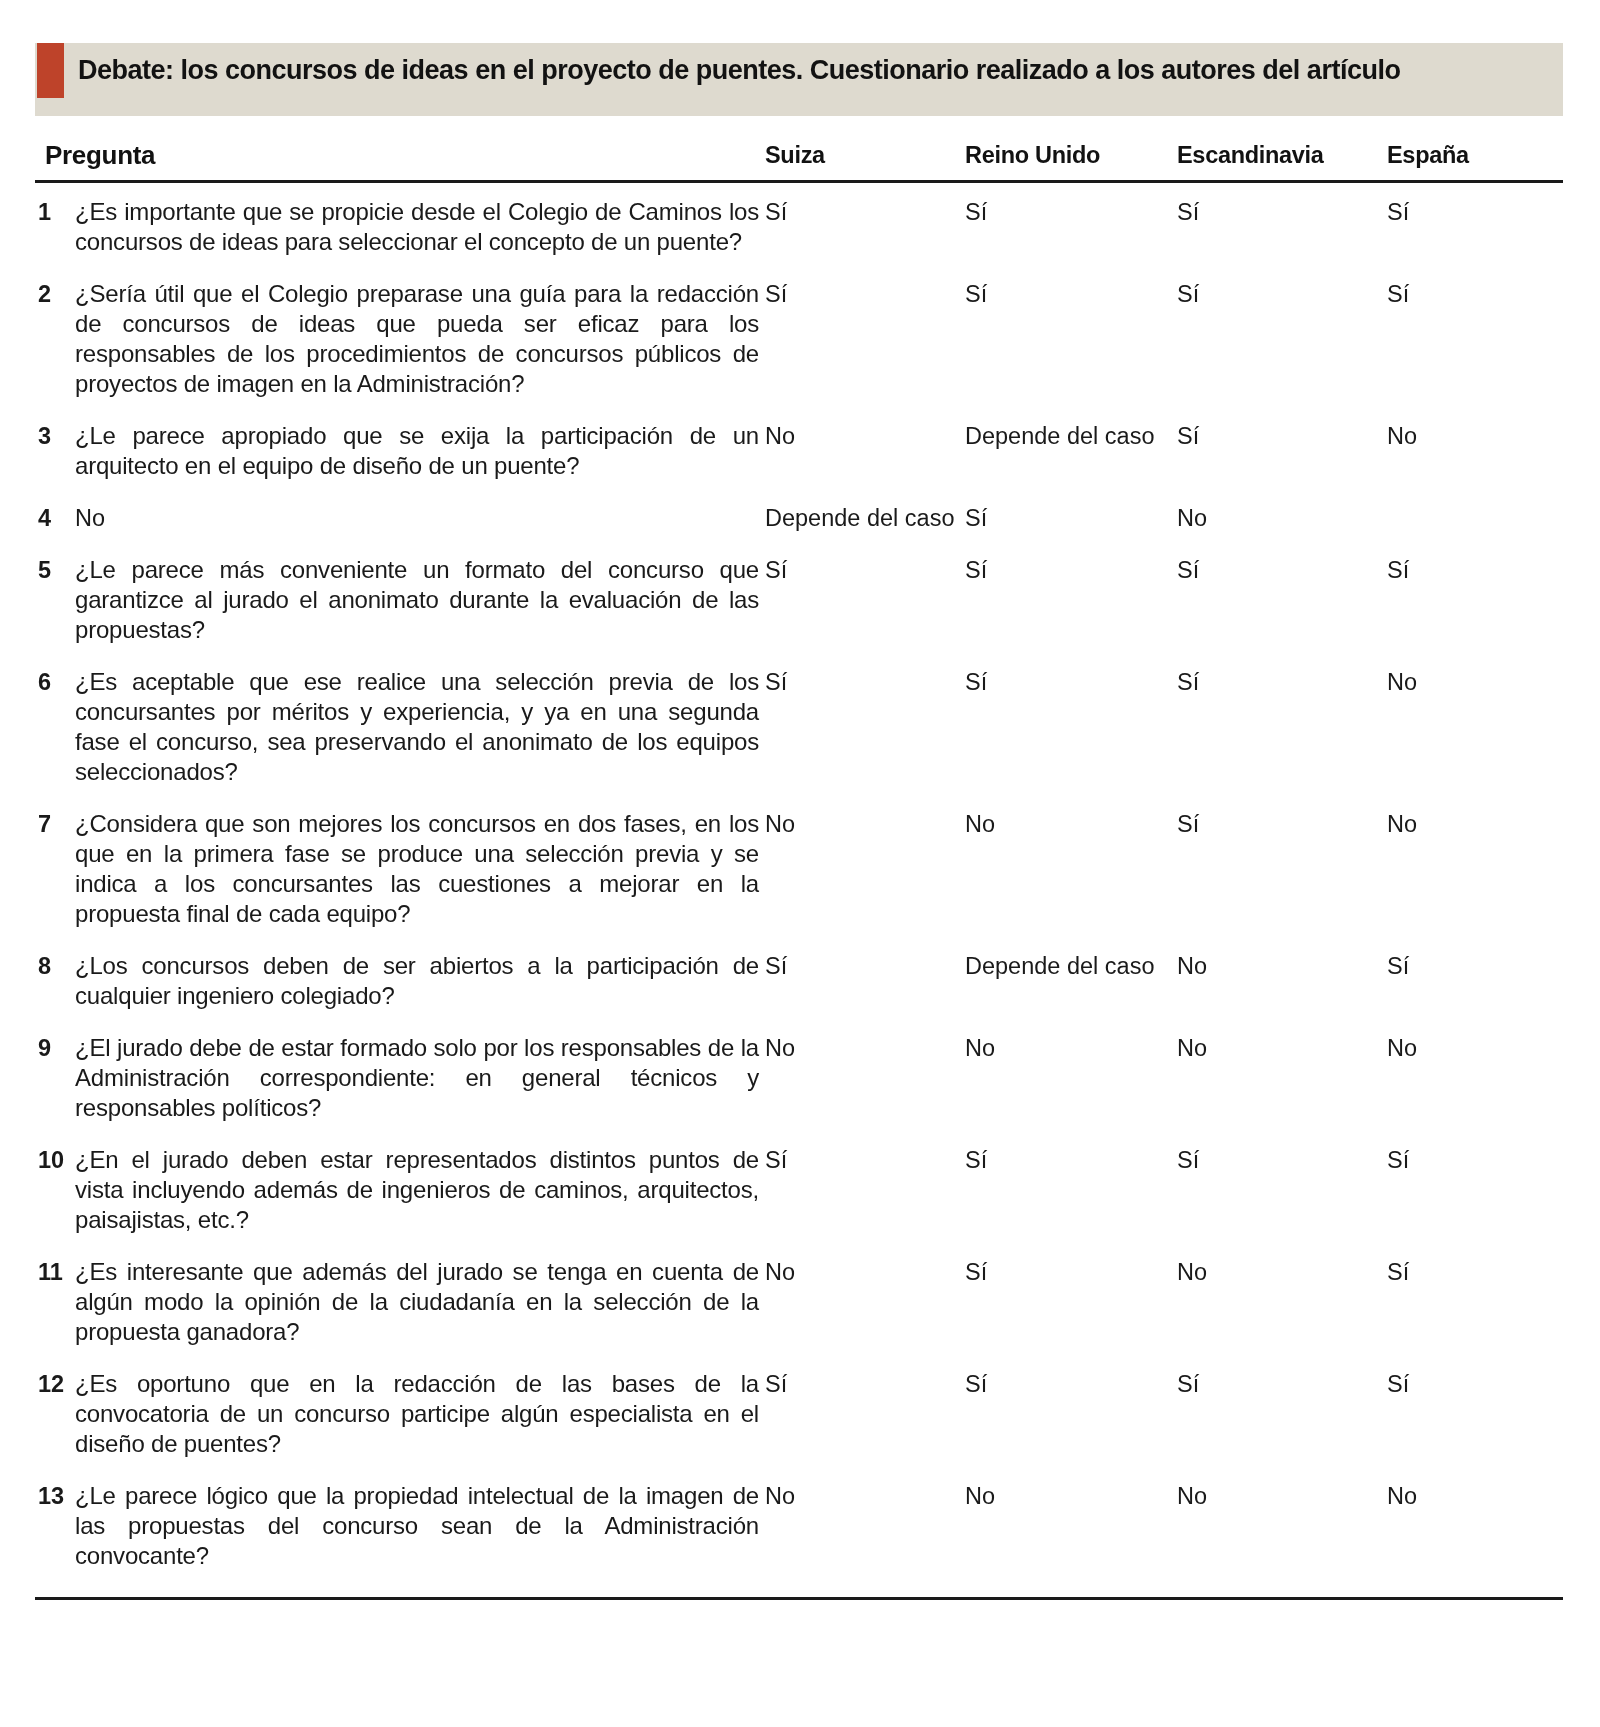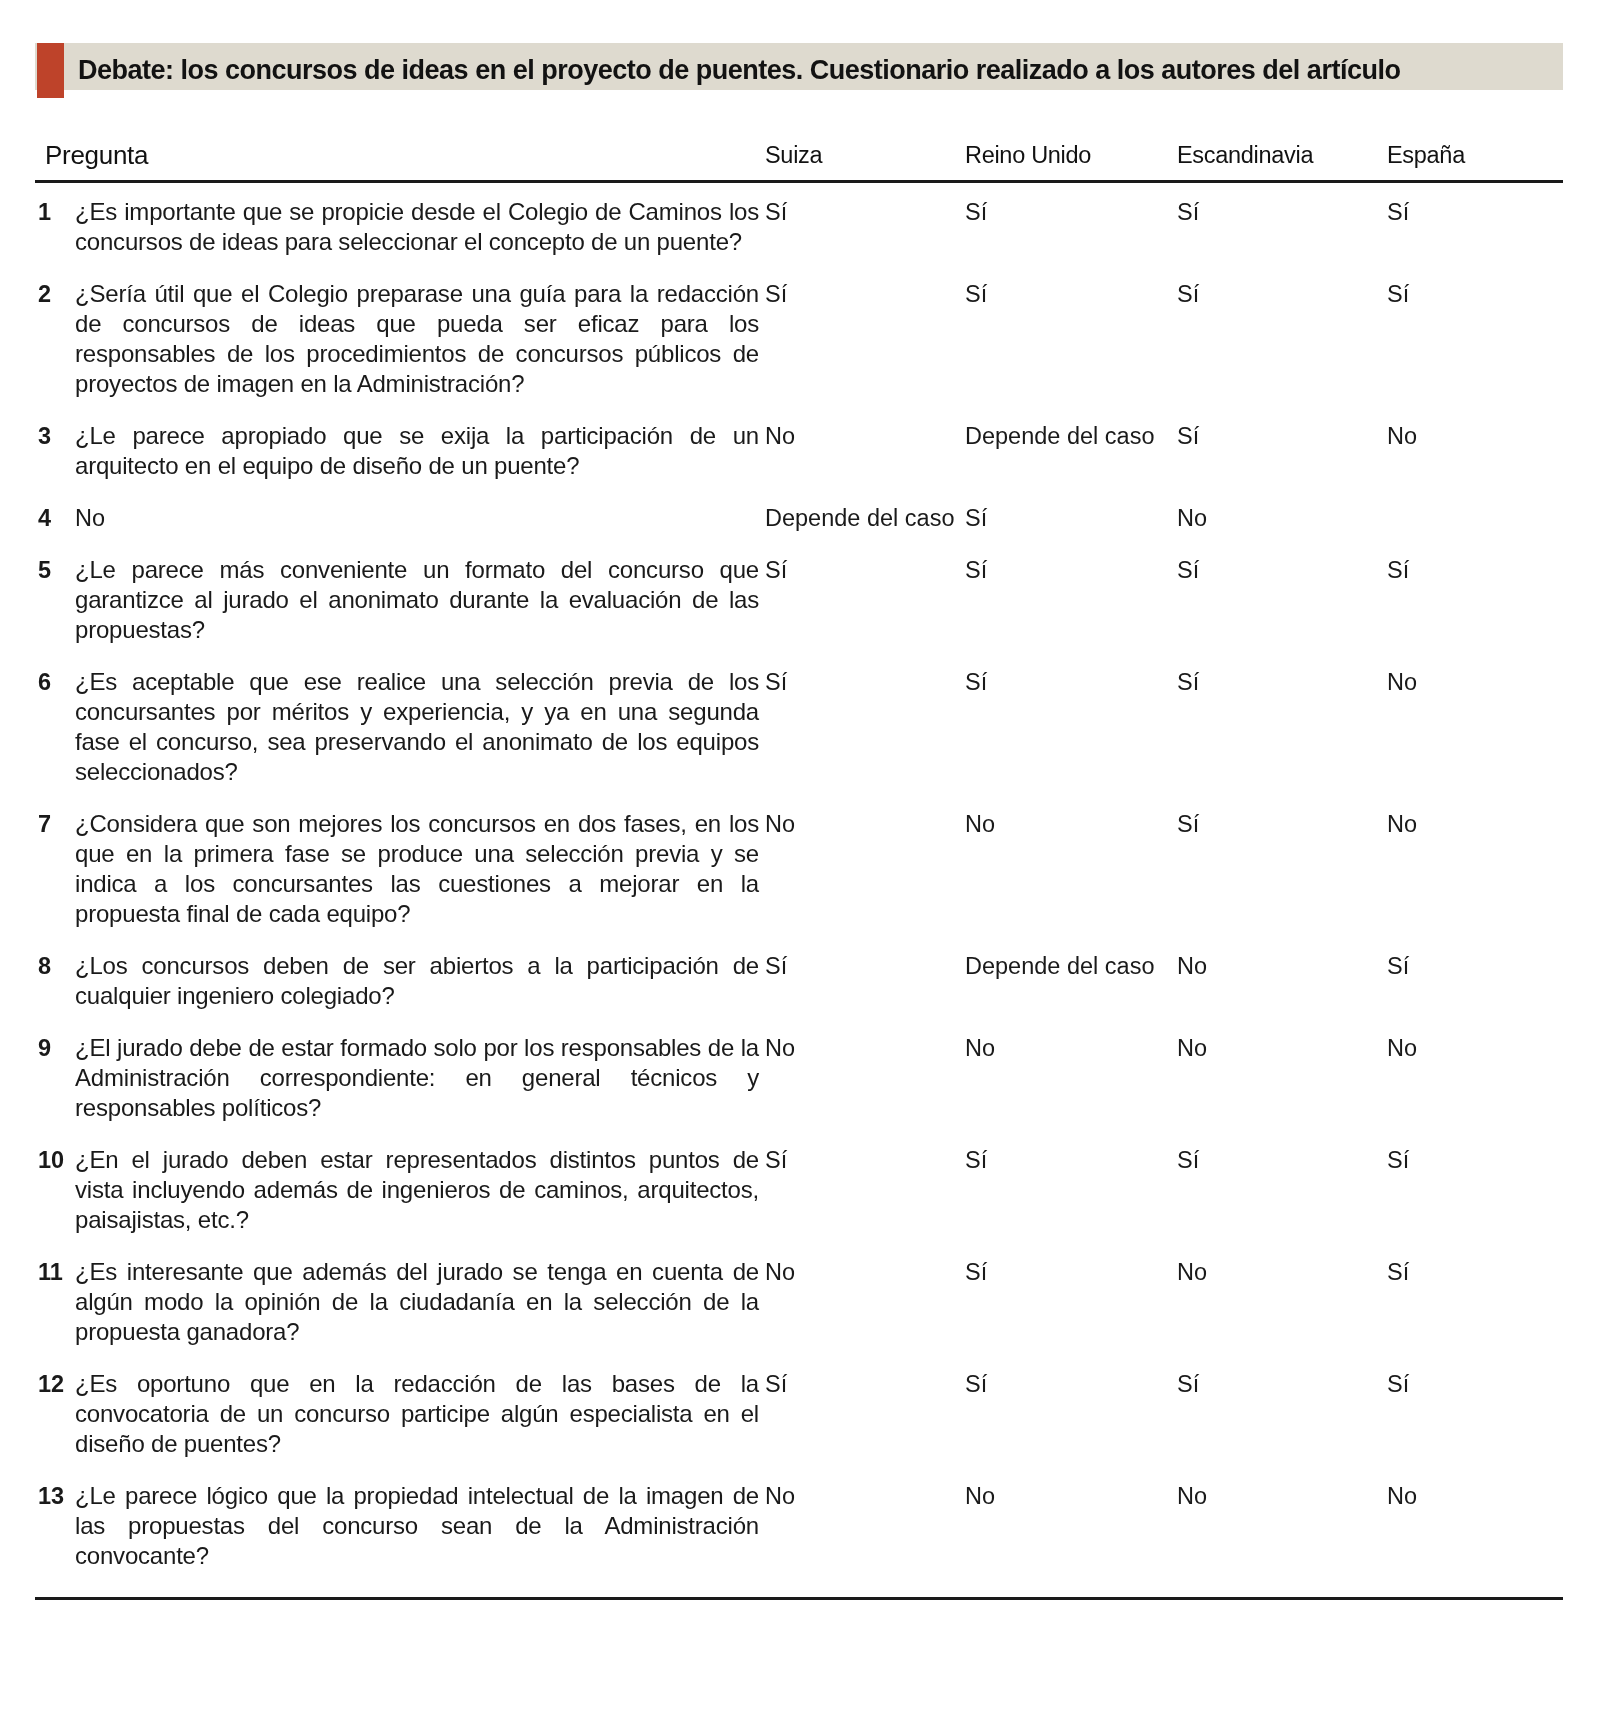--- a/index.html
+++ b/index.html
@@ -17,21 +17,21 @@
     width: 1600px;
     height: 1727px;
     overflow: hidden;
   }
   
   .title-bar {
     position: absolute;
     left: 35px;
     top: 43px;
     width: 1528px;
-    height: 47px;
+    height: 73px;
     background: #dedacf;
   }
   .title-accent {
     position: absolute;
     left: 2px;
     top: 0;
     width: 27px;
     height: 55px;
     background: #be432a;
   }
@@ -59,21 +59,21 @@
   .grid-row {
     display: grid;
     grid-template-columns: 40px 690px 200px 212px 210px 176px;
     align-items: start;
   }
   .header-row {
     margin-bottom: 9px;
   }
   .header-row .cell {
     font-size: 26px;
-    font-weight: normal;
+    font-weight: bold;
     letter-spacing: -0.3px;
     color: #121212;
   }
   .header-q { padding-left: 10px; grid-column: 1 / span 2; }
   .header-row .ans { text-align: center; }
   .rule {
     height: 3px;
     background: #1a1a1a;
     width: 1528px;
   }

